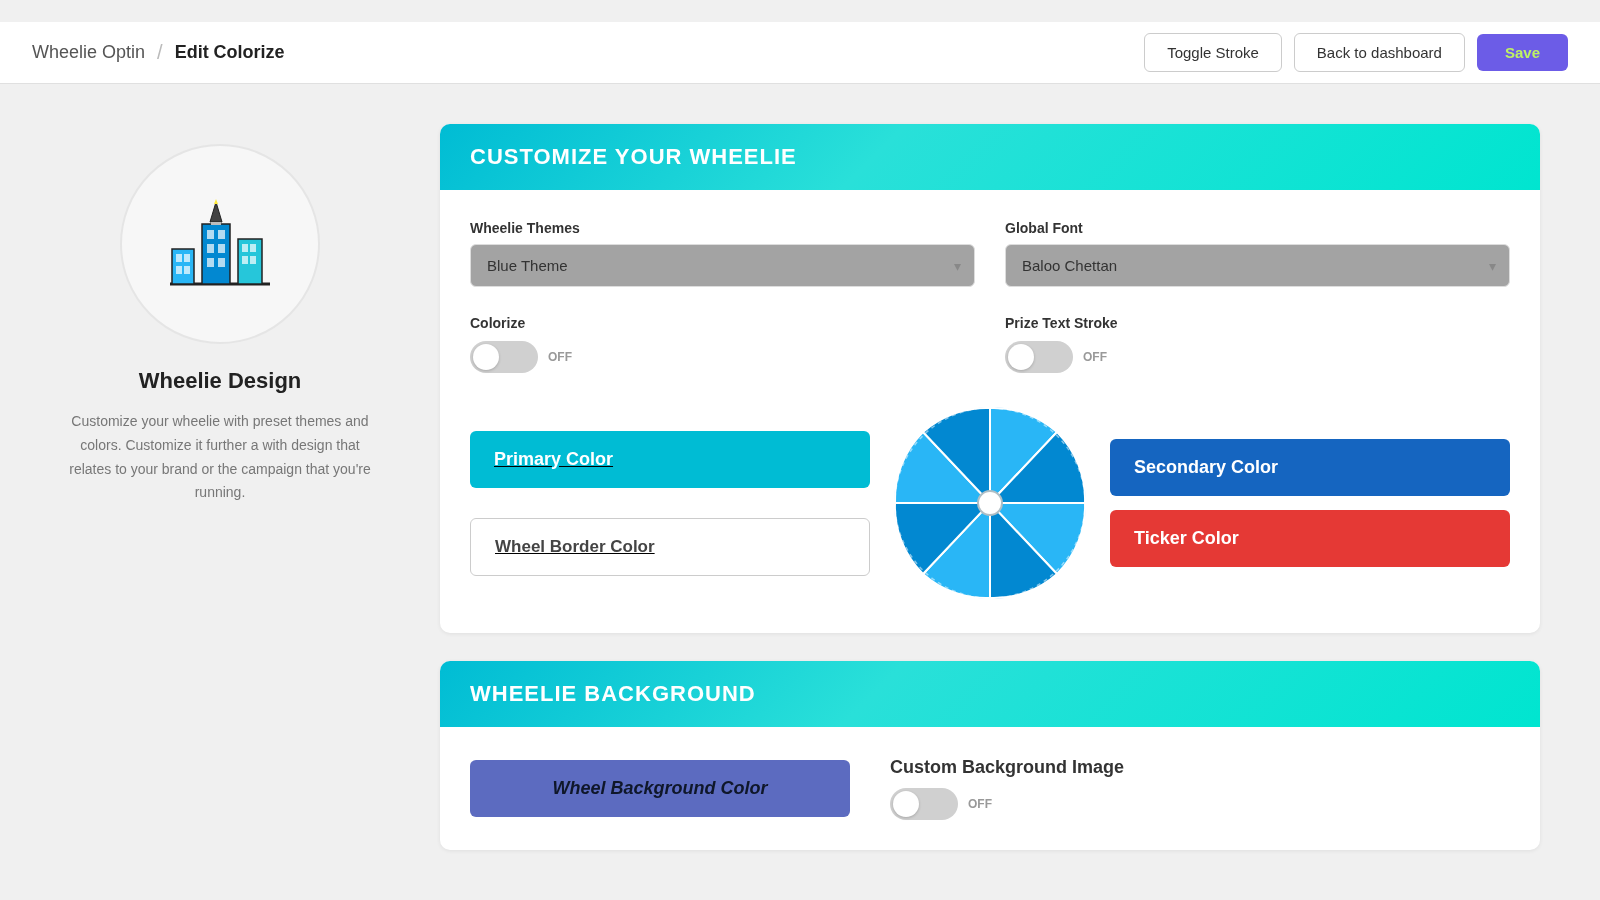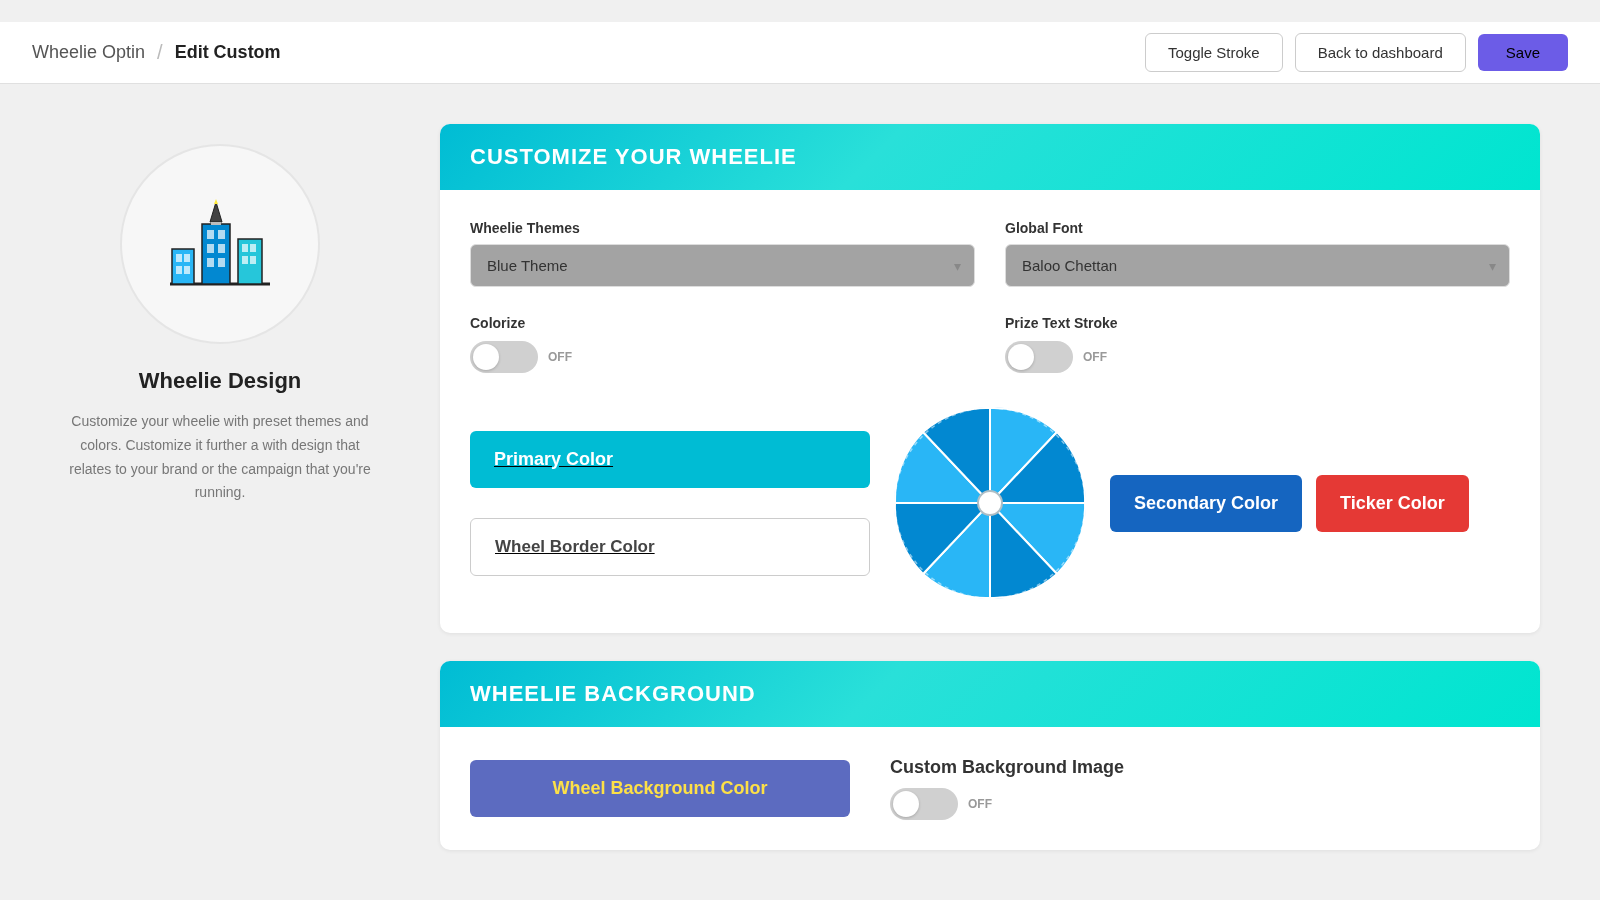--- a/index.html
+++ b/index.html
@@ -48,23 +48,23 @@
       font-size: 15px;
       color: #333;
       cursor: pointer;
     }
     .btn-primary {
       padding: 10px 28px;
       background: #6c5ce7;
       border: none;
       border-radius: 6px;
       font-size: 15px;
-      color: #000000;
-      cursor: pointer;
-      font-weight: 400;
+      color: #bef264;
+      cursor: pointer;
+      font-weight: 700;
     }
 
     
     .main-content {
       display: flex;
       padding: 40px 60px;
       gap: 60px;
       max-width: 1600px;
     }
 
@@ -225,21 +225,21 @@
     }
     .color-buttons-left {
       display: flex;
       flex-direction: column;
       gap: 30px;
       flex: 1;
       text-decoration: underline;
     }
     .color-buttons-right {
       display: flex;
-      flex-direction: row;
+      flex-direction: column;
       gap: 14px;
       flex: 1;
     }
     .color-btn {
       padding: 18px 24px;
       border-radius: 6px;
       font-size: 18px;
       font-weight: 700;
       color: #fff;
       border: none;
@@ -272,48 +272,49 @@
 
     
     .bg-section-body {
       padding: 30px;
       display: flex;
       align-items: center;
       gap: 40px;
     }
     .bg-color-btn {
       background: #5c6bc0;
-      color: #fde047;
+      color: #0f172a;
       font-size: 18px;
       font-weight: 700;
       border: none;
       border-radius: 6px;
       padding: 18px 32px;
       cursor: pointer;
       min-width: 380px;
+      font-style: italic;
     }
     .bg-image-group {
       display: flex;
       flex-direction: column;
       gap: 10px;
     }
     .bg-image-label {
       font-size: 18px;
       font-weight: 600;
       color: #333;
     }
   </style>
 </head>
 <body>
 
 <header class="header">
   <div class="header-left">
     <span>Wheelie Optin</span>
     <span class="separator">/</span>
-    <span class="page-title">Edit Custom</span>
+    <span class="page-title">Edit Colorize</span>
   </div>
   <div class="header-right">
     <button class="btn-outline">Toggle Stroke</button>
     <button class="btn-outline">Back to dashboard</button>
     <button class="btn-primary">Save</button>
   </div>
 </header>
 
 <div class="main-content">
 

